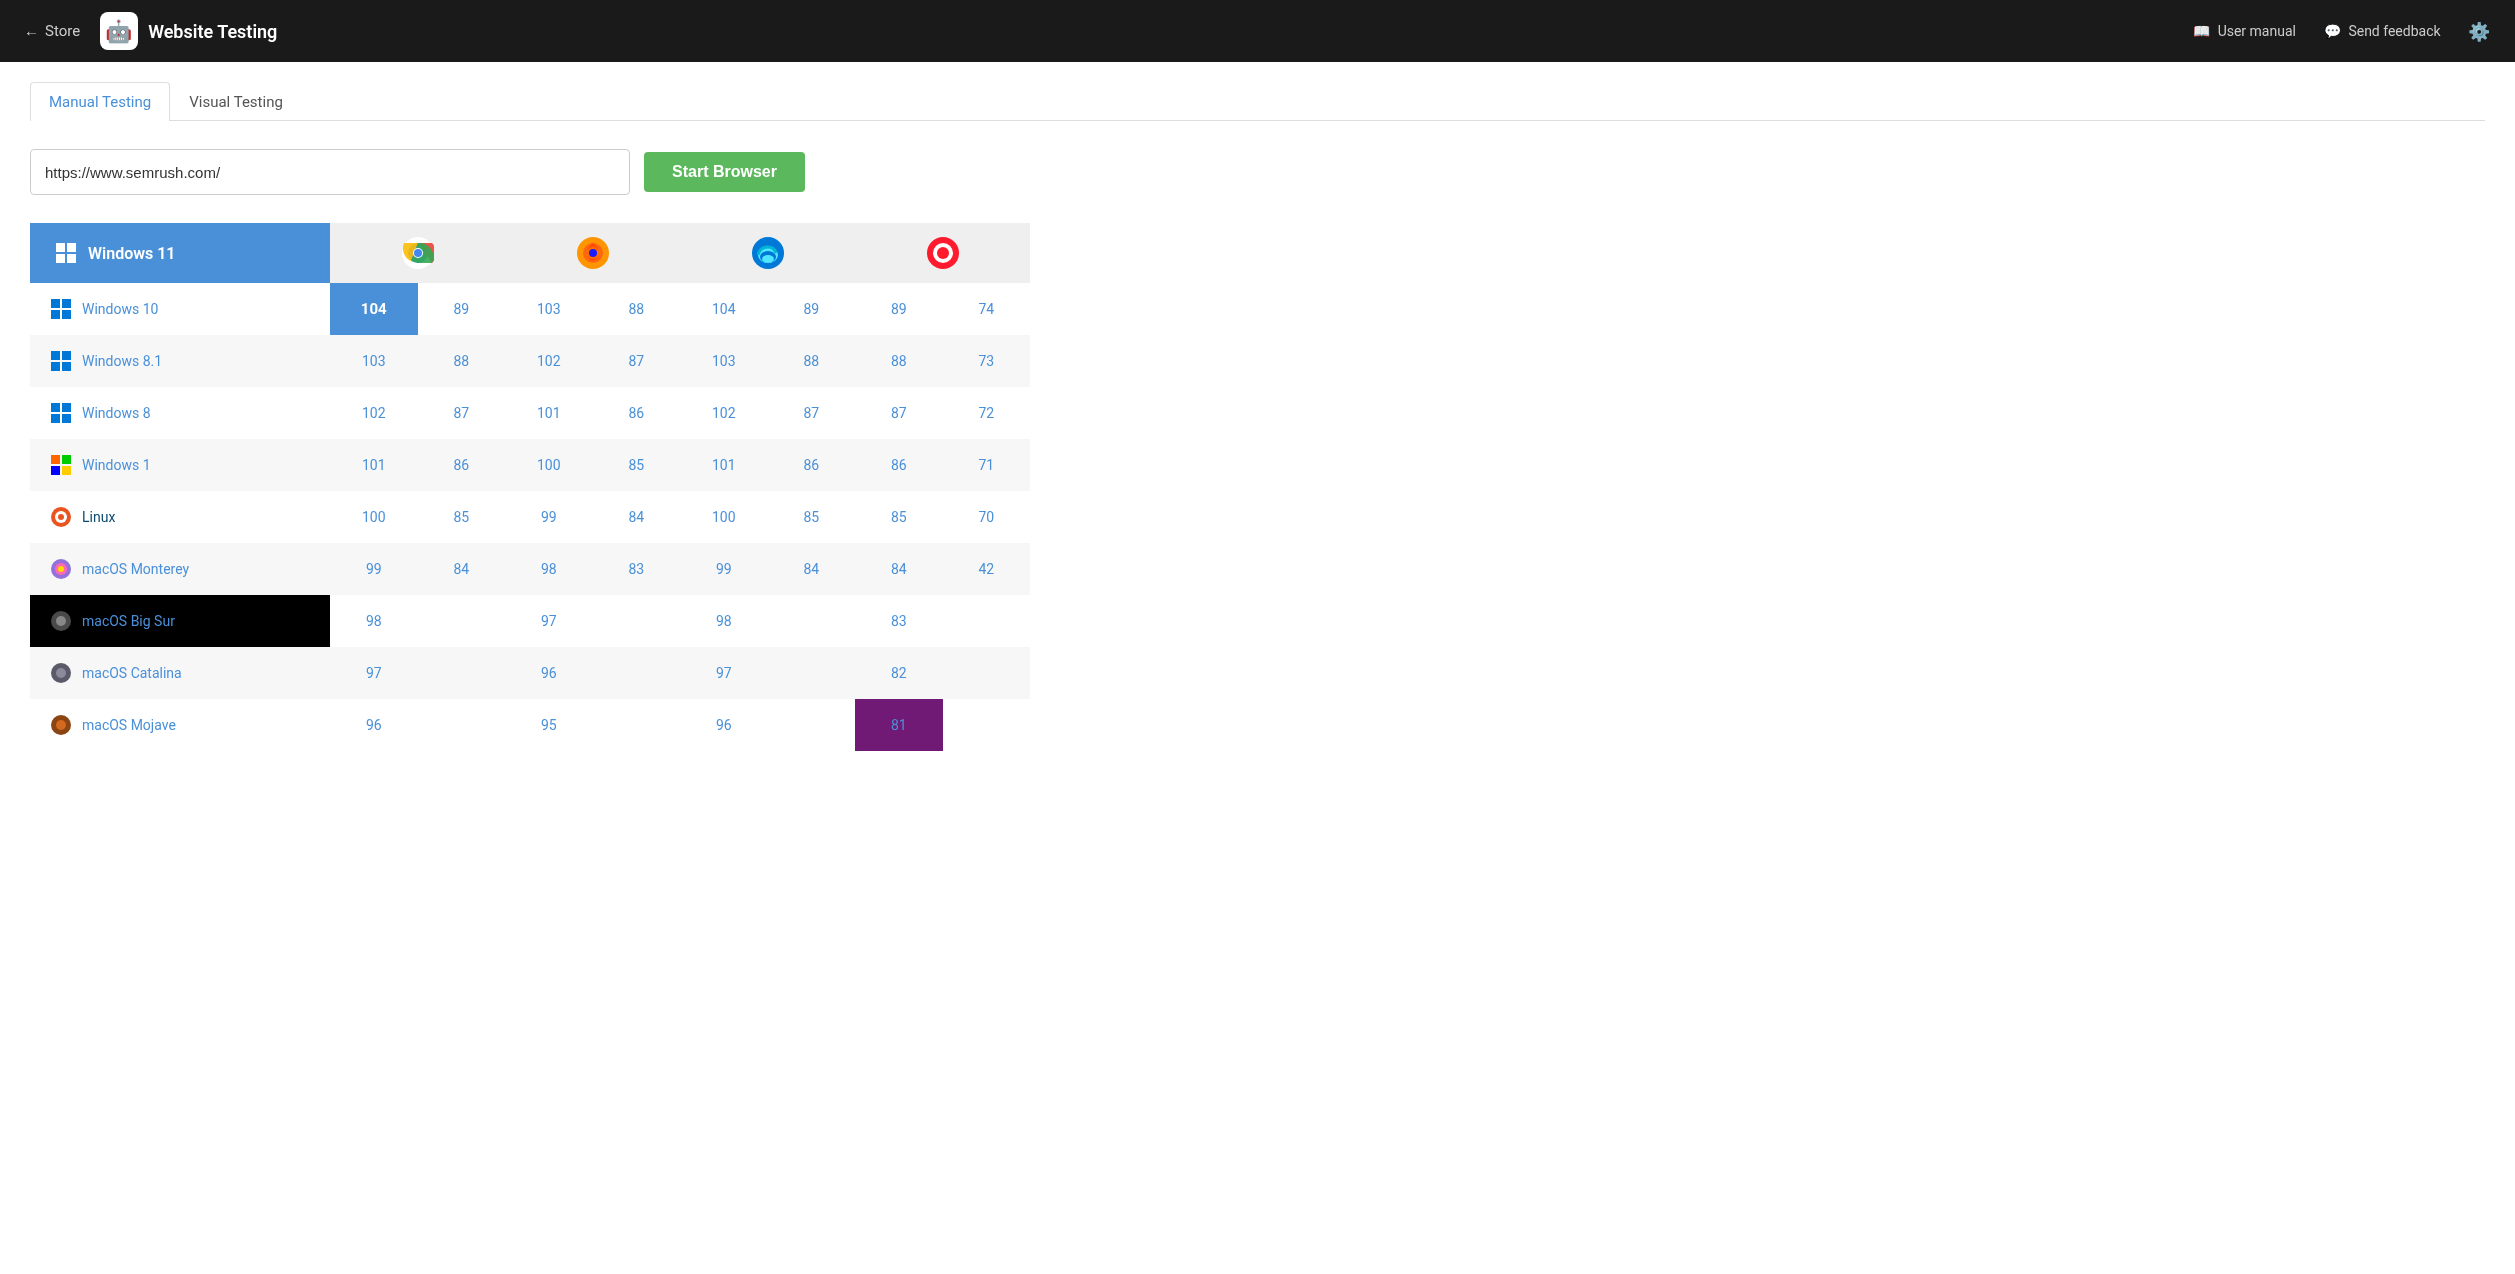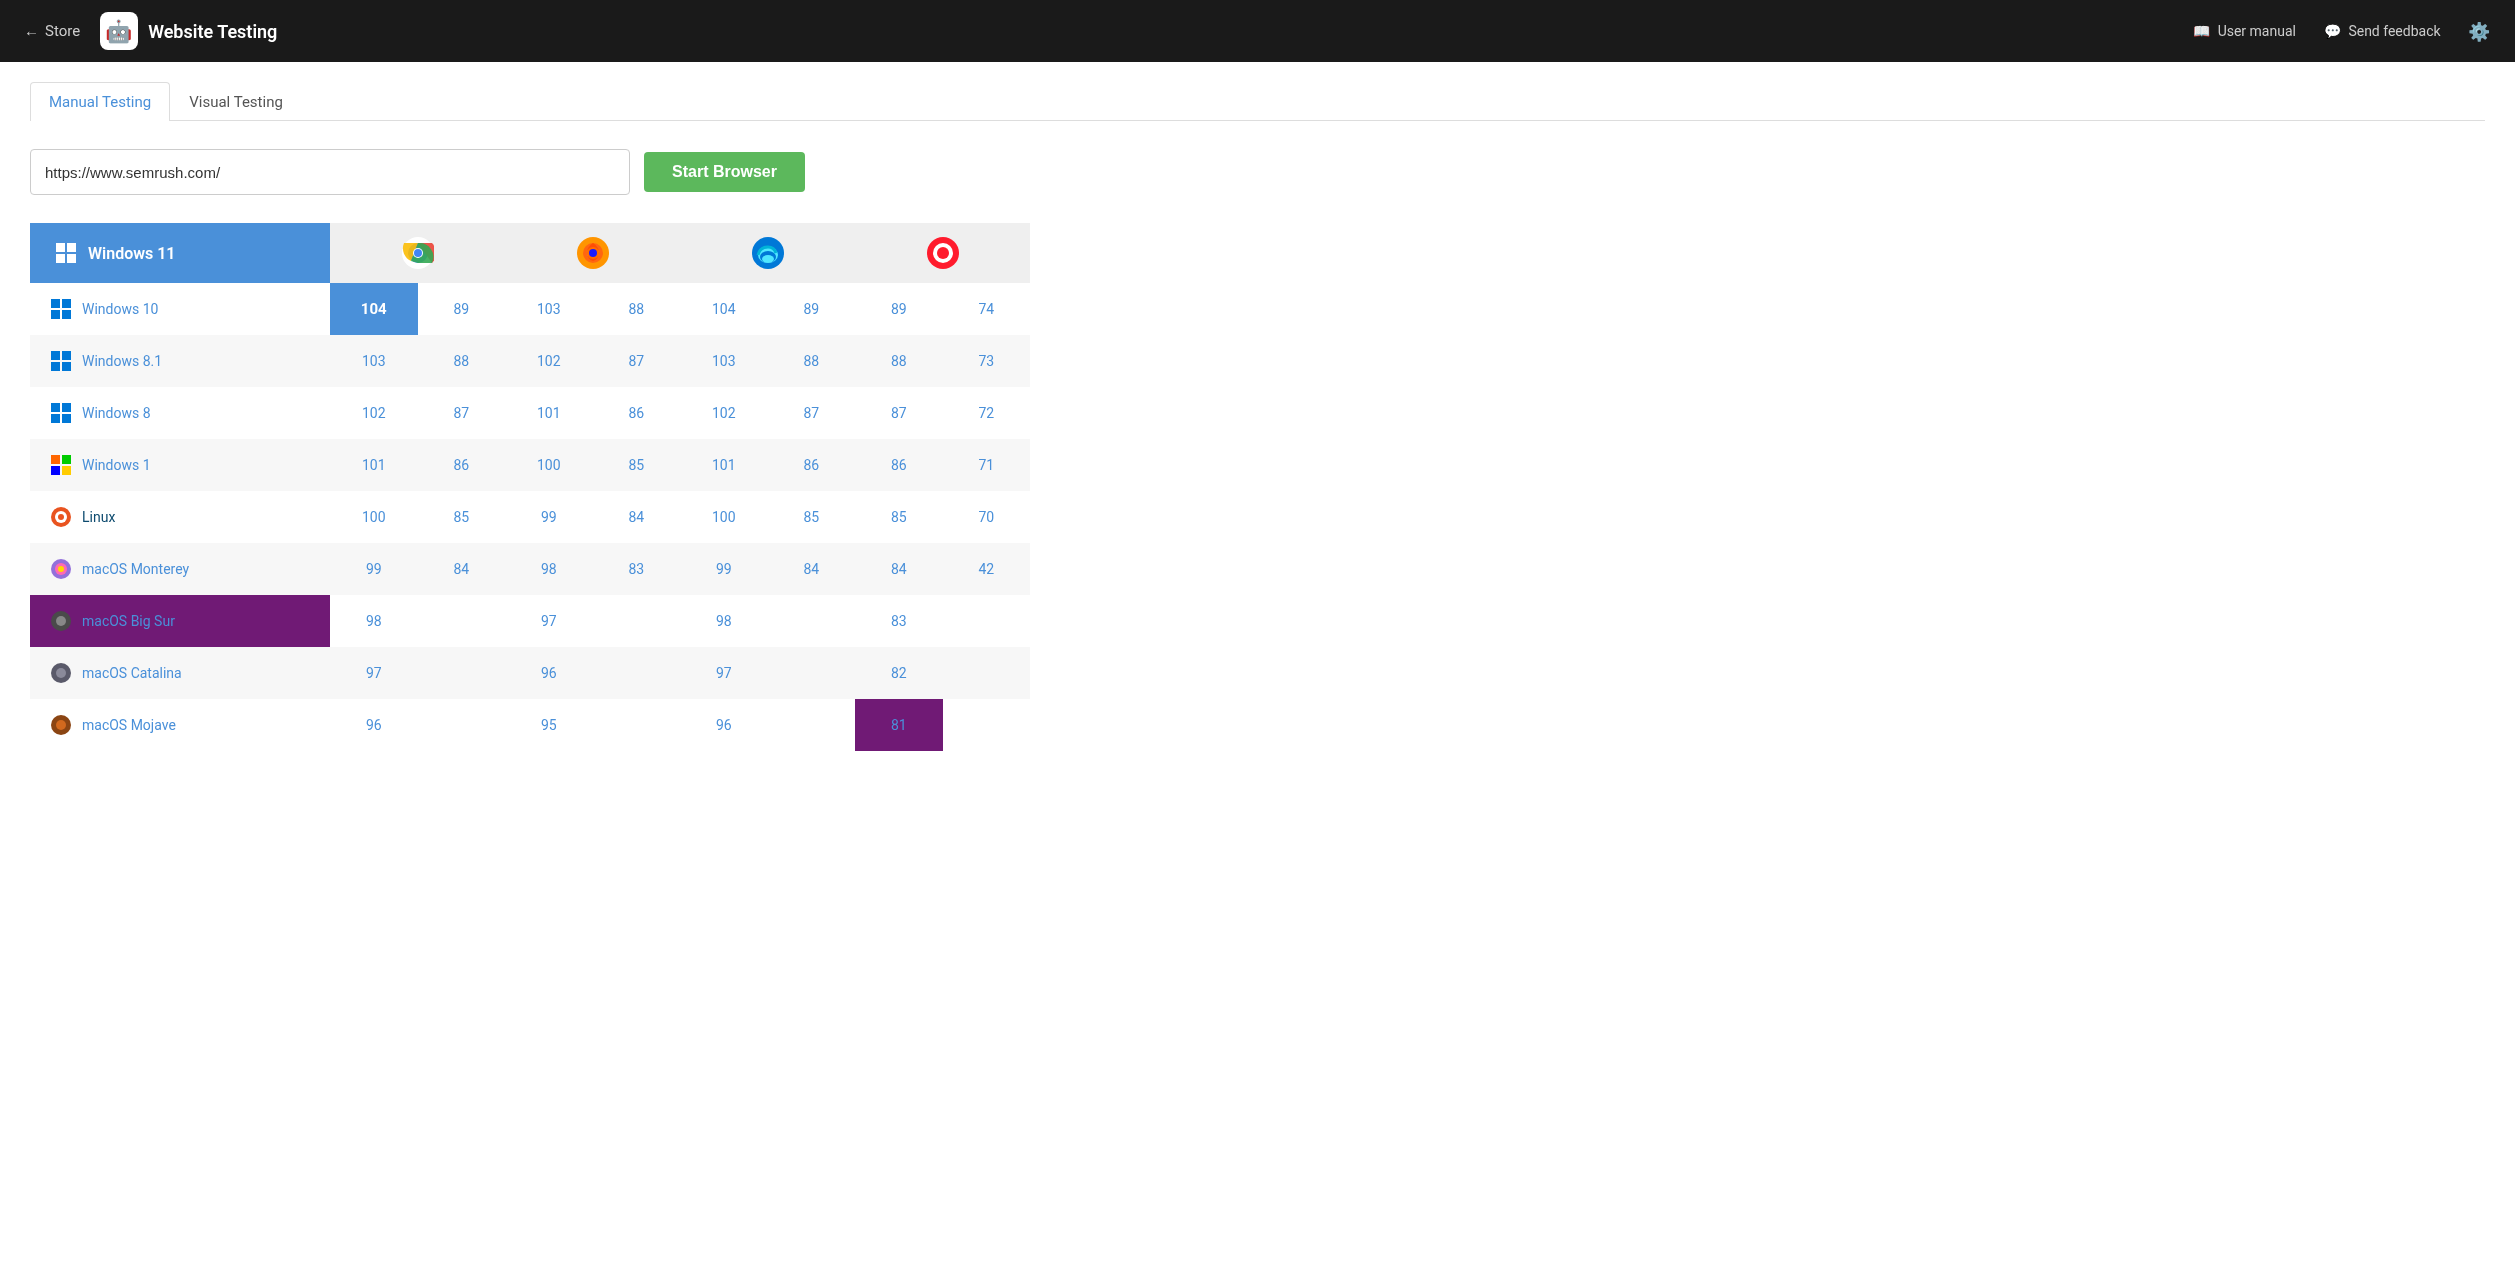--- a/index.html
+++ b/index.html
@@ -434,21 +434,21 @@
           <td class="num-cell" style="background: rgb(247, 247, 247); color: rgb(74, 144, 217);">99</td>
           <td class="num-cell" style="background: rgb(247, 247, 247); color: rgb(74, 144, 217);">84</td>
           <td class="num-cell" style="background: rgb(247, 247, 247); color: rgb(74, 144, 217);">98</td>
           <td class="num-cell" style="background: rgb(247, 247, 247); color: rgb(74, 144, 217);">83</td>
           <td class="num-cell" style="background: rgb(247, 247, 247); color: rgb(74, 144, 217);">99</td>
           <td class="num-cell" style="background: rgb(247, 247, 247); color: rgb(74, 144, 217);">84</td>
           <td class="num-cell" style="background: rgb(247, 247, 247); color: rgb(74, 144, 217);">84</td>
           <td class="num-cell" style="background: rgb(247, 247, 247); color: rgb(74, 144, 217);">42</td>
         </tr>
         <tr class="data-row">
-          <td class="os-name-cell" style="background: #701a75;">
+          <td class="os-name-cell" style="background: #000000;">
             <div class="os-name-inner">
               <svg width="22" height="22" viewBox="0 0 22 22">
                 <circle cx="11" cy="11" r="10" fill="#4a4a4a"></circle>
                 <circle cx="11" cy="11" r="5" fill="#888"></circle>
               </svg>
               <span style="color:#4a90d9;font-size:14px;">macOS Big Sur</span>
             </div>
           </td>
           <td class="num-cell" style="background: rgb(255, 255, 255); color: rgb(74, 144, 217);">98</td>
           <td class="num-cell" style="background: rgb(255, 255, 255);"></td>

